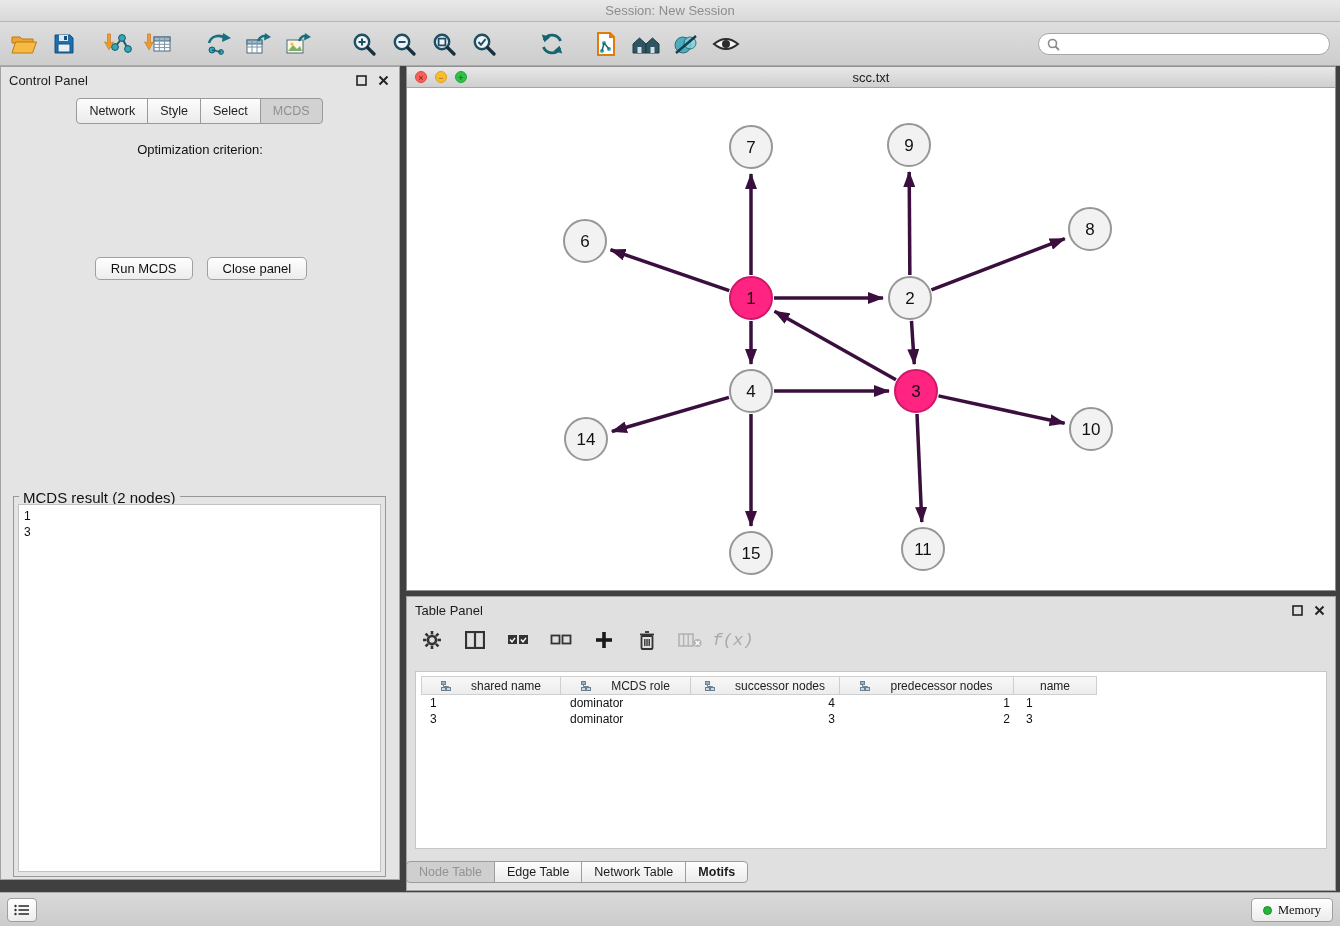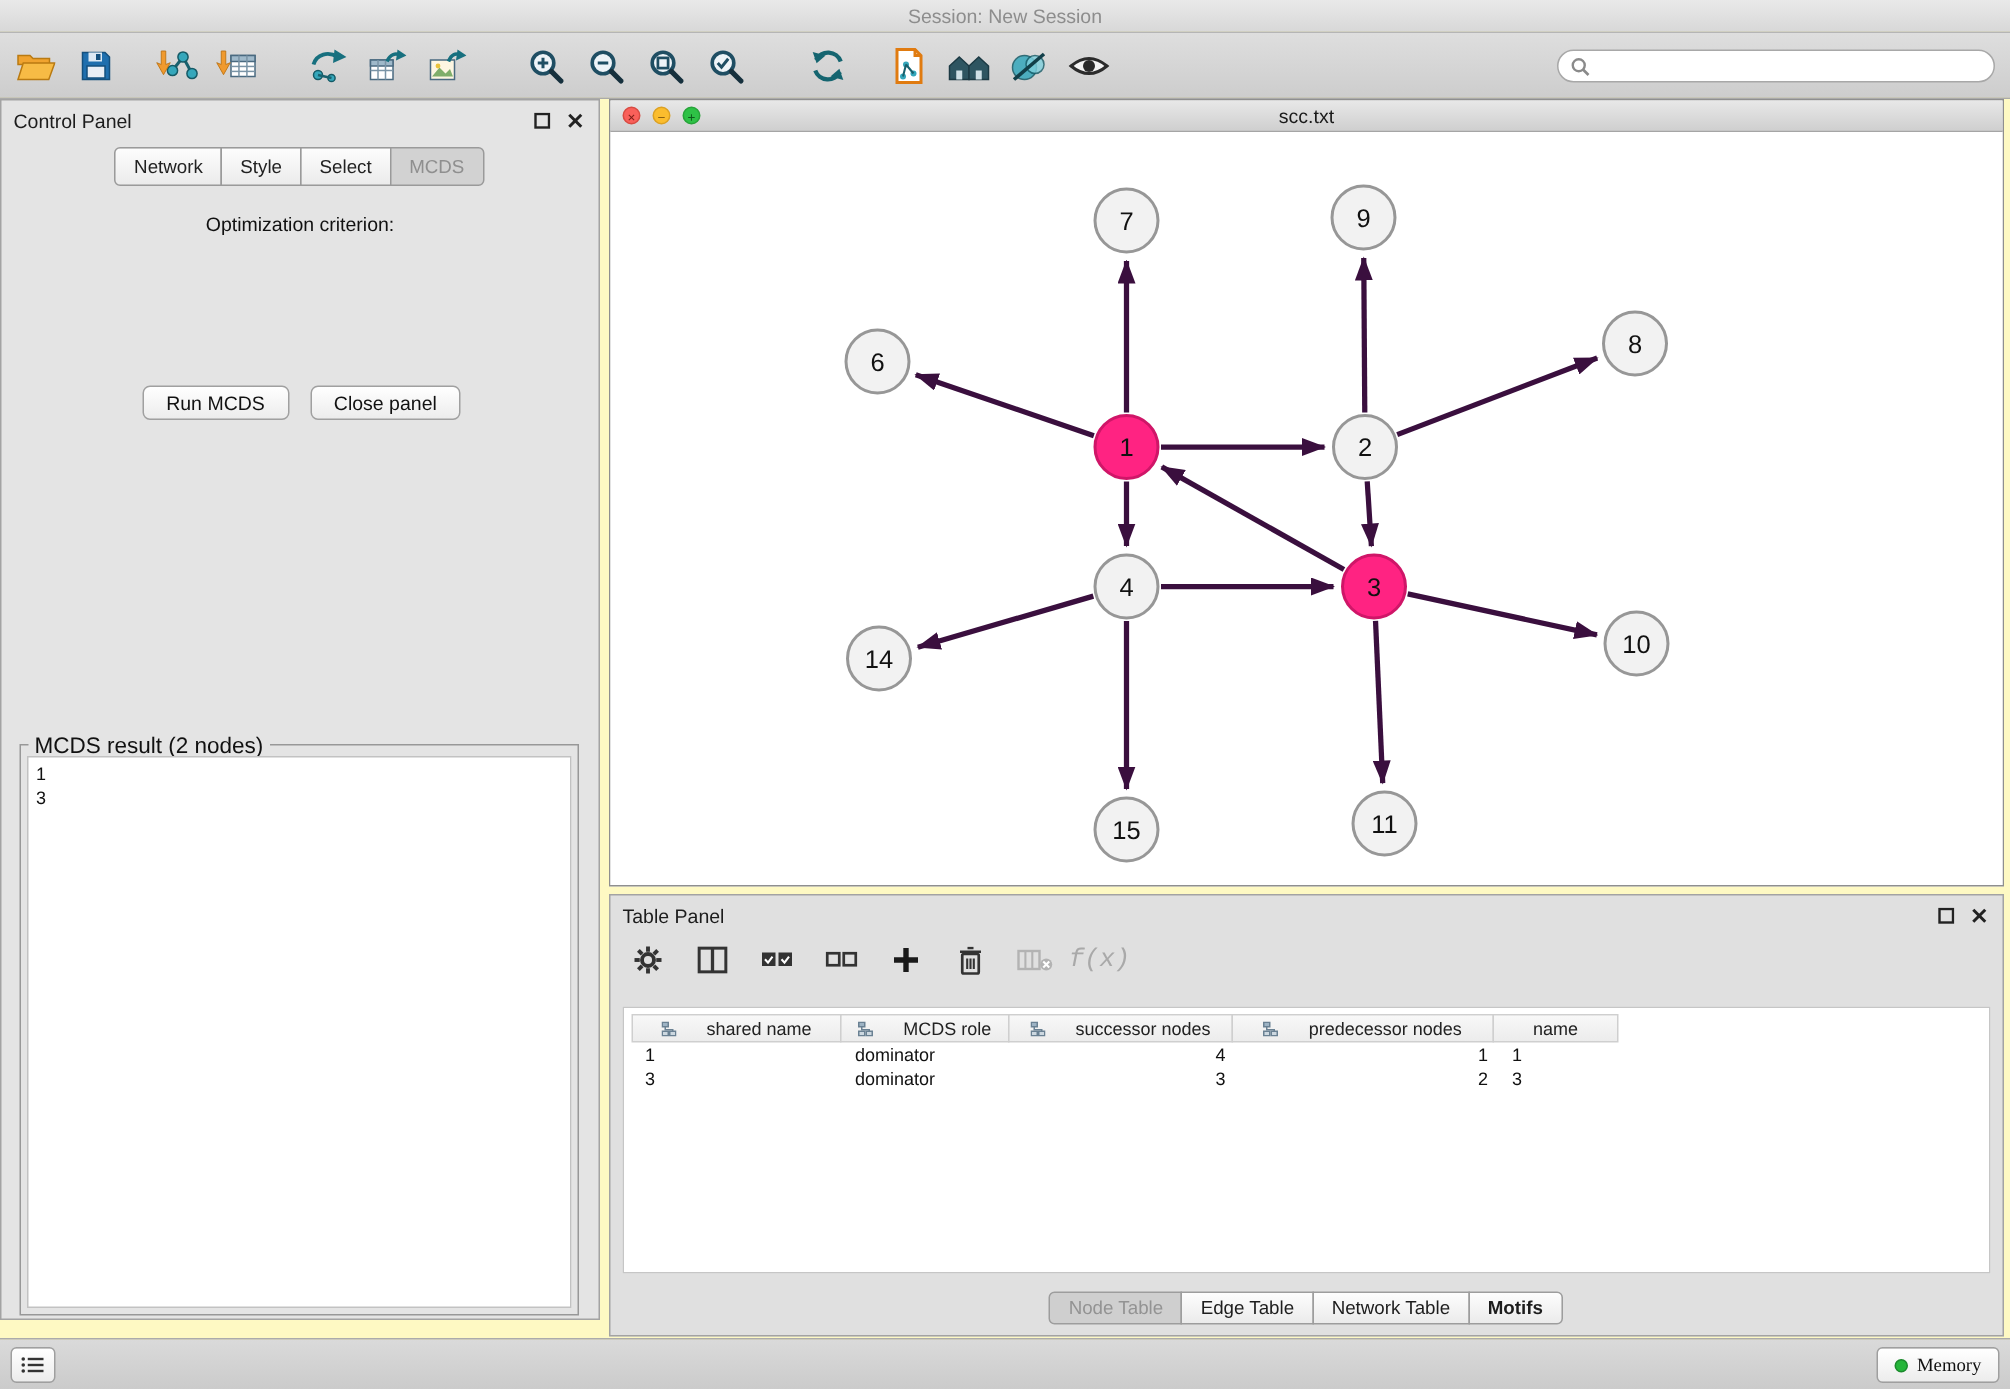--- a/index.html
+++ b/index.html
@@ -1,17 +1,17 @@
 <!DOCTYPE html>
 <html><head>
 <meta charset="utf-8">
 <style>
   * { margin:0; padding:0; box-sizing:border-box; }
   body { background:#b8b8b8; font-family:"Liberation Sans", sans-serif; }
-  .app { position:relative; width:1340px; height:926px; background:#fef9c3; overflow:hidden;
+  .app { position:relative; width:1340px; height:926px; background:#404040; overflow:hidden;
          font-family:"Liberation Sans", sans-serif; }
 
   
   .titlebar { position:absolute; left:0; top:0; width:1340px; height:22px;
     background:linear-gradient(#e9e9e9,#d8d8d8); border-bottom:1px solid #b5b5b5;
     text-align:center; font-size:13px; line-height:22px; color:#8d8d8d; }
 
   
   .toolbar { position:absolute; left:0; top:22px; width:1340px; height:44px;
     background:linear-gradient(#dedede,#cdcdcd); border-bottom:1px solid #aaaaaa;
@@ -76,22 +76,22 @@
   .fx { font-family:Liberation Mono, monospace; font-style:italic; font-size:17px; color:#a9a9a9; }
   .tp-table-area { position:absolute; left:8px; right:8px; top:74px; height:178px; background:#fff;
     border:1px solid #c6c6c6; overflow:hidden; }
   .thead { display:flex; margin-left:6px; margin-top:4px; }
   .th { height:19px; display:flex; align-items:center; justify-content:center; gap:20px;
     background:linear-gradient(#f8f8f8,#ececec); border:1px solid #cfcfcf; margin-left:-1px;
     font-size:12px; color:#222;text-align:right; }
   .trow { display:flex; margin-left:6px; height:16px; align-items:center; }
   .tcell { font-size:12px; color:#111; padding:0 8px; overflow:hidden; white-space:nowrap; }
   .tcell.right { text-align:right; }
-  .c0{width:140px} .c1{width:113px} .c2{width:150px} .c3{width:175px} .c4{width:84px}
-  .tp-tabs { position:absolute; left:0; bottom:7px; width:100%; display:flex; justify-content:center; }
+  .c0{width:140px} .c1{width:131px} .c2{width:150px} .c3{width:175px} .c4{width:84px}
+  .tp-tabs { position:absolute; left:0; bottom:7px; width:100%; display:flex; }
   .tp-tab { height:22px; padding:0 12px; display:flex; align-items:center; font-size:12.5px;
     border:1px solid #9d9d9d; margin-left:-1px; background:linear-gradient(#fdfdfd,#ebebeb); color:#1d1d1d; }
   .tp-tab:first-child { border-radius:4px 0 0 4px; }
   .tp-tab:last-child { border-radius:0 4px 4px 0;font-weight:bold; }
   .tp-tab.active { background:#cfcfcf; color:#939393; }
 
   
   .statusbar { position:absolute; left:0; top:892px; width:1340px; height:34px;
     background:linear-gradient(#dadada,#cbcbcb); border-top:1px solid #ababab; }
   .status-left-btn { position:absolute; left:7px; top:5px; width:30px; height:24px;

